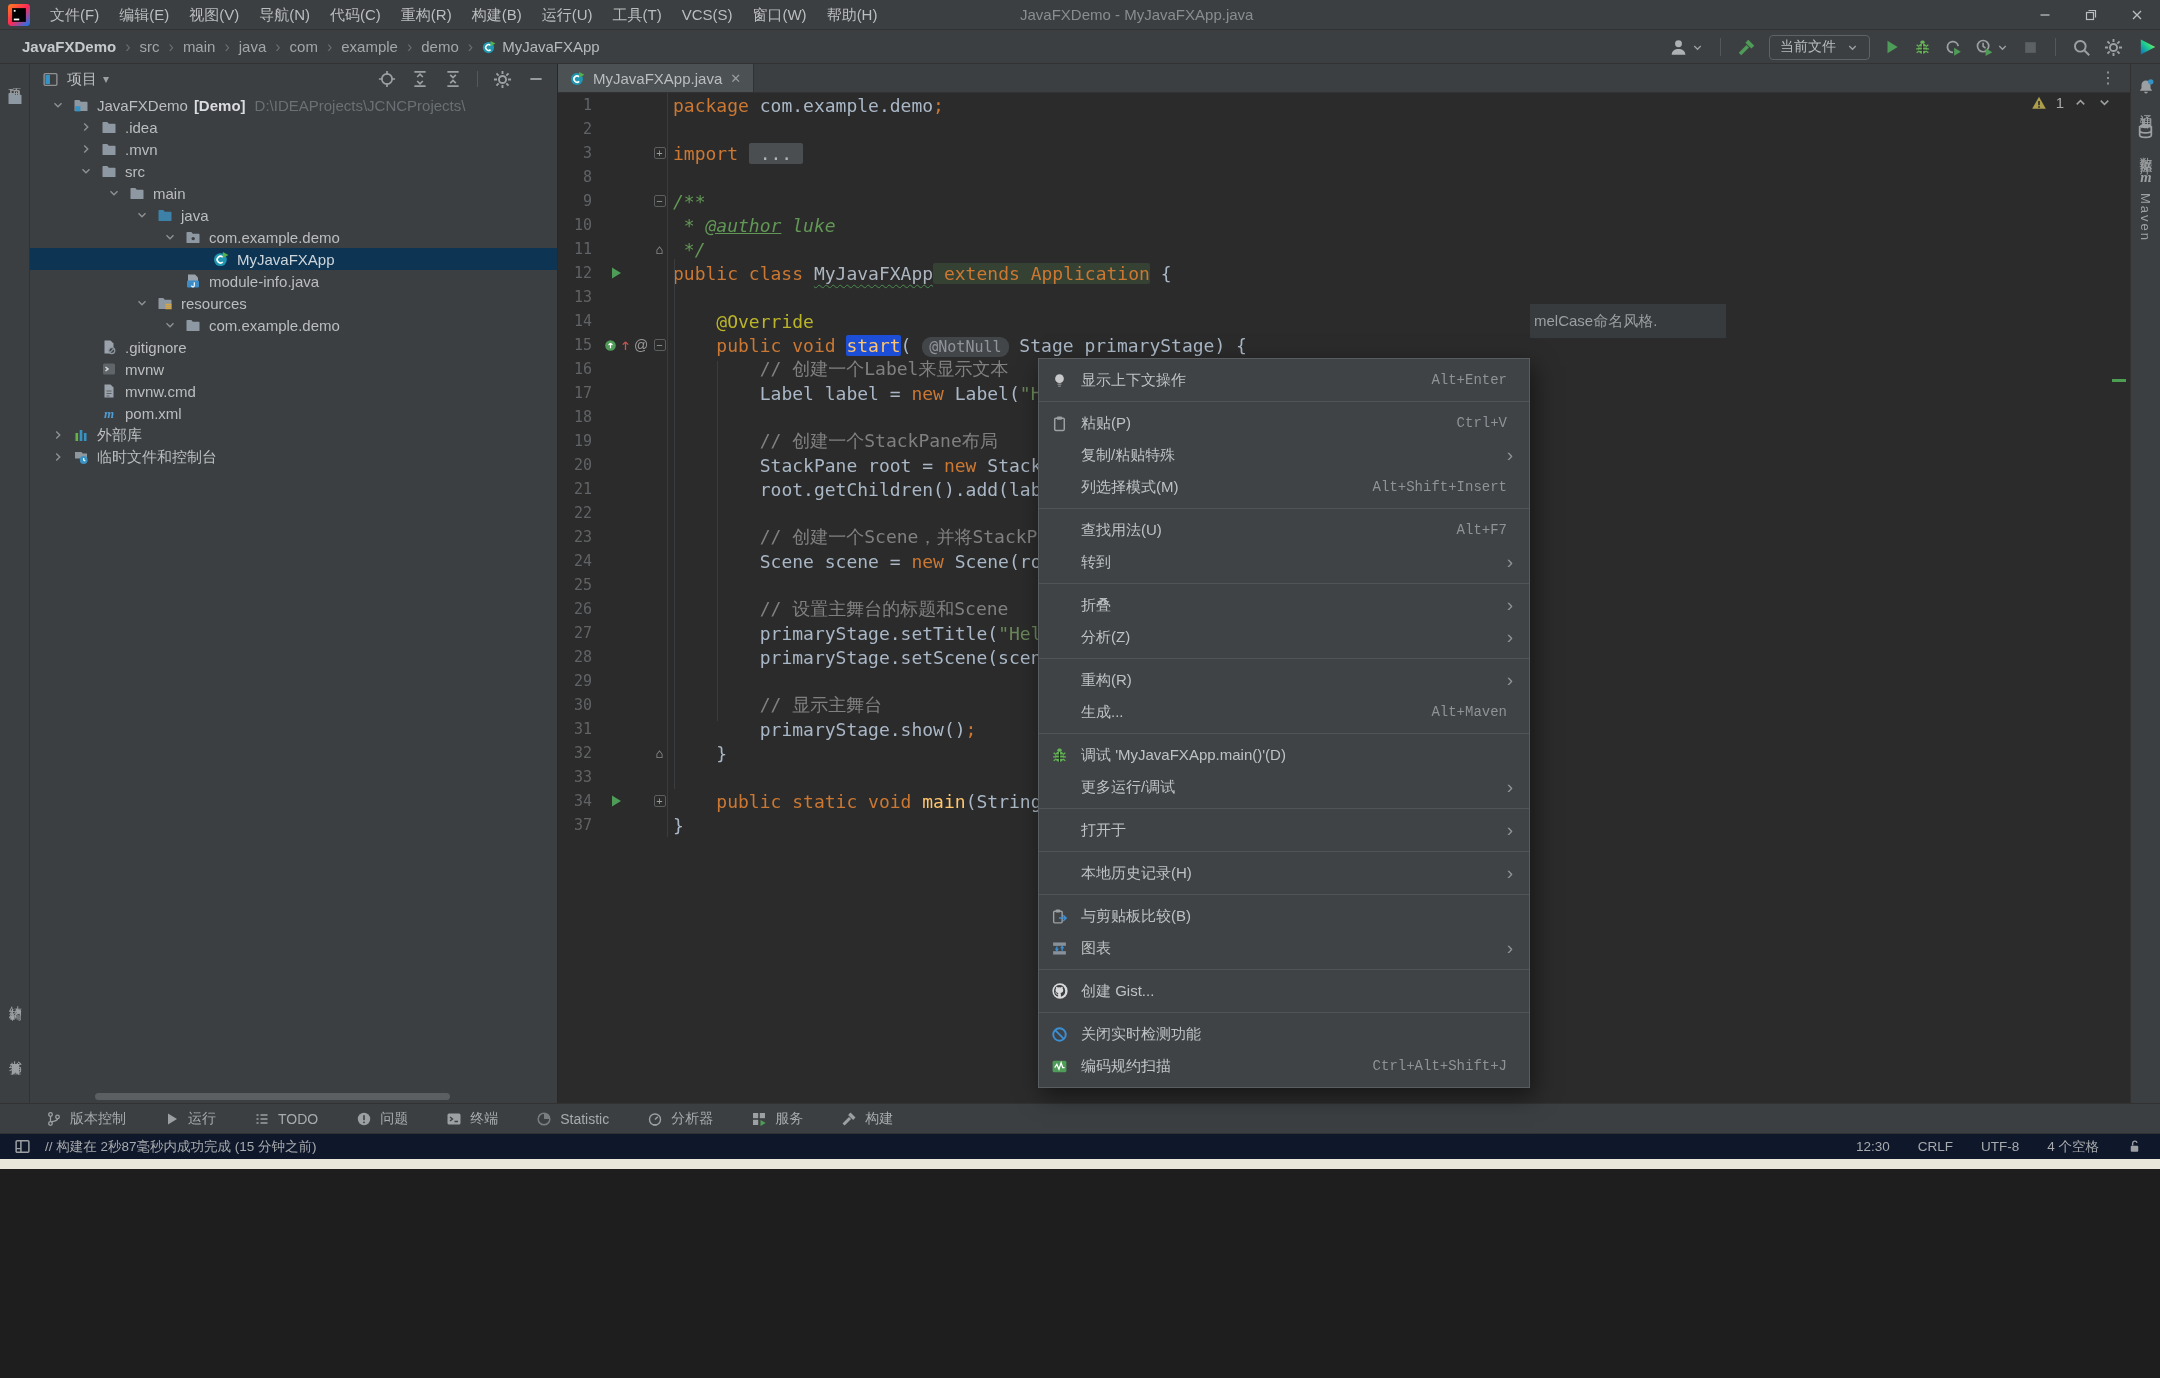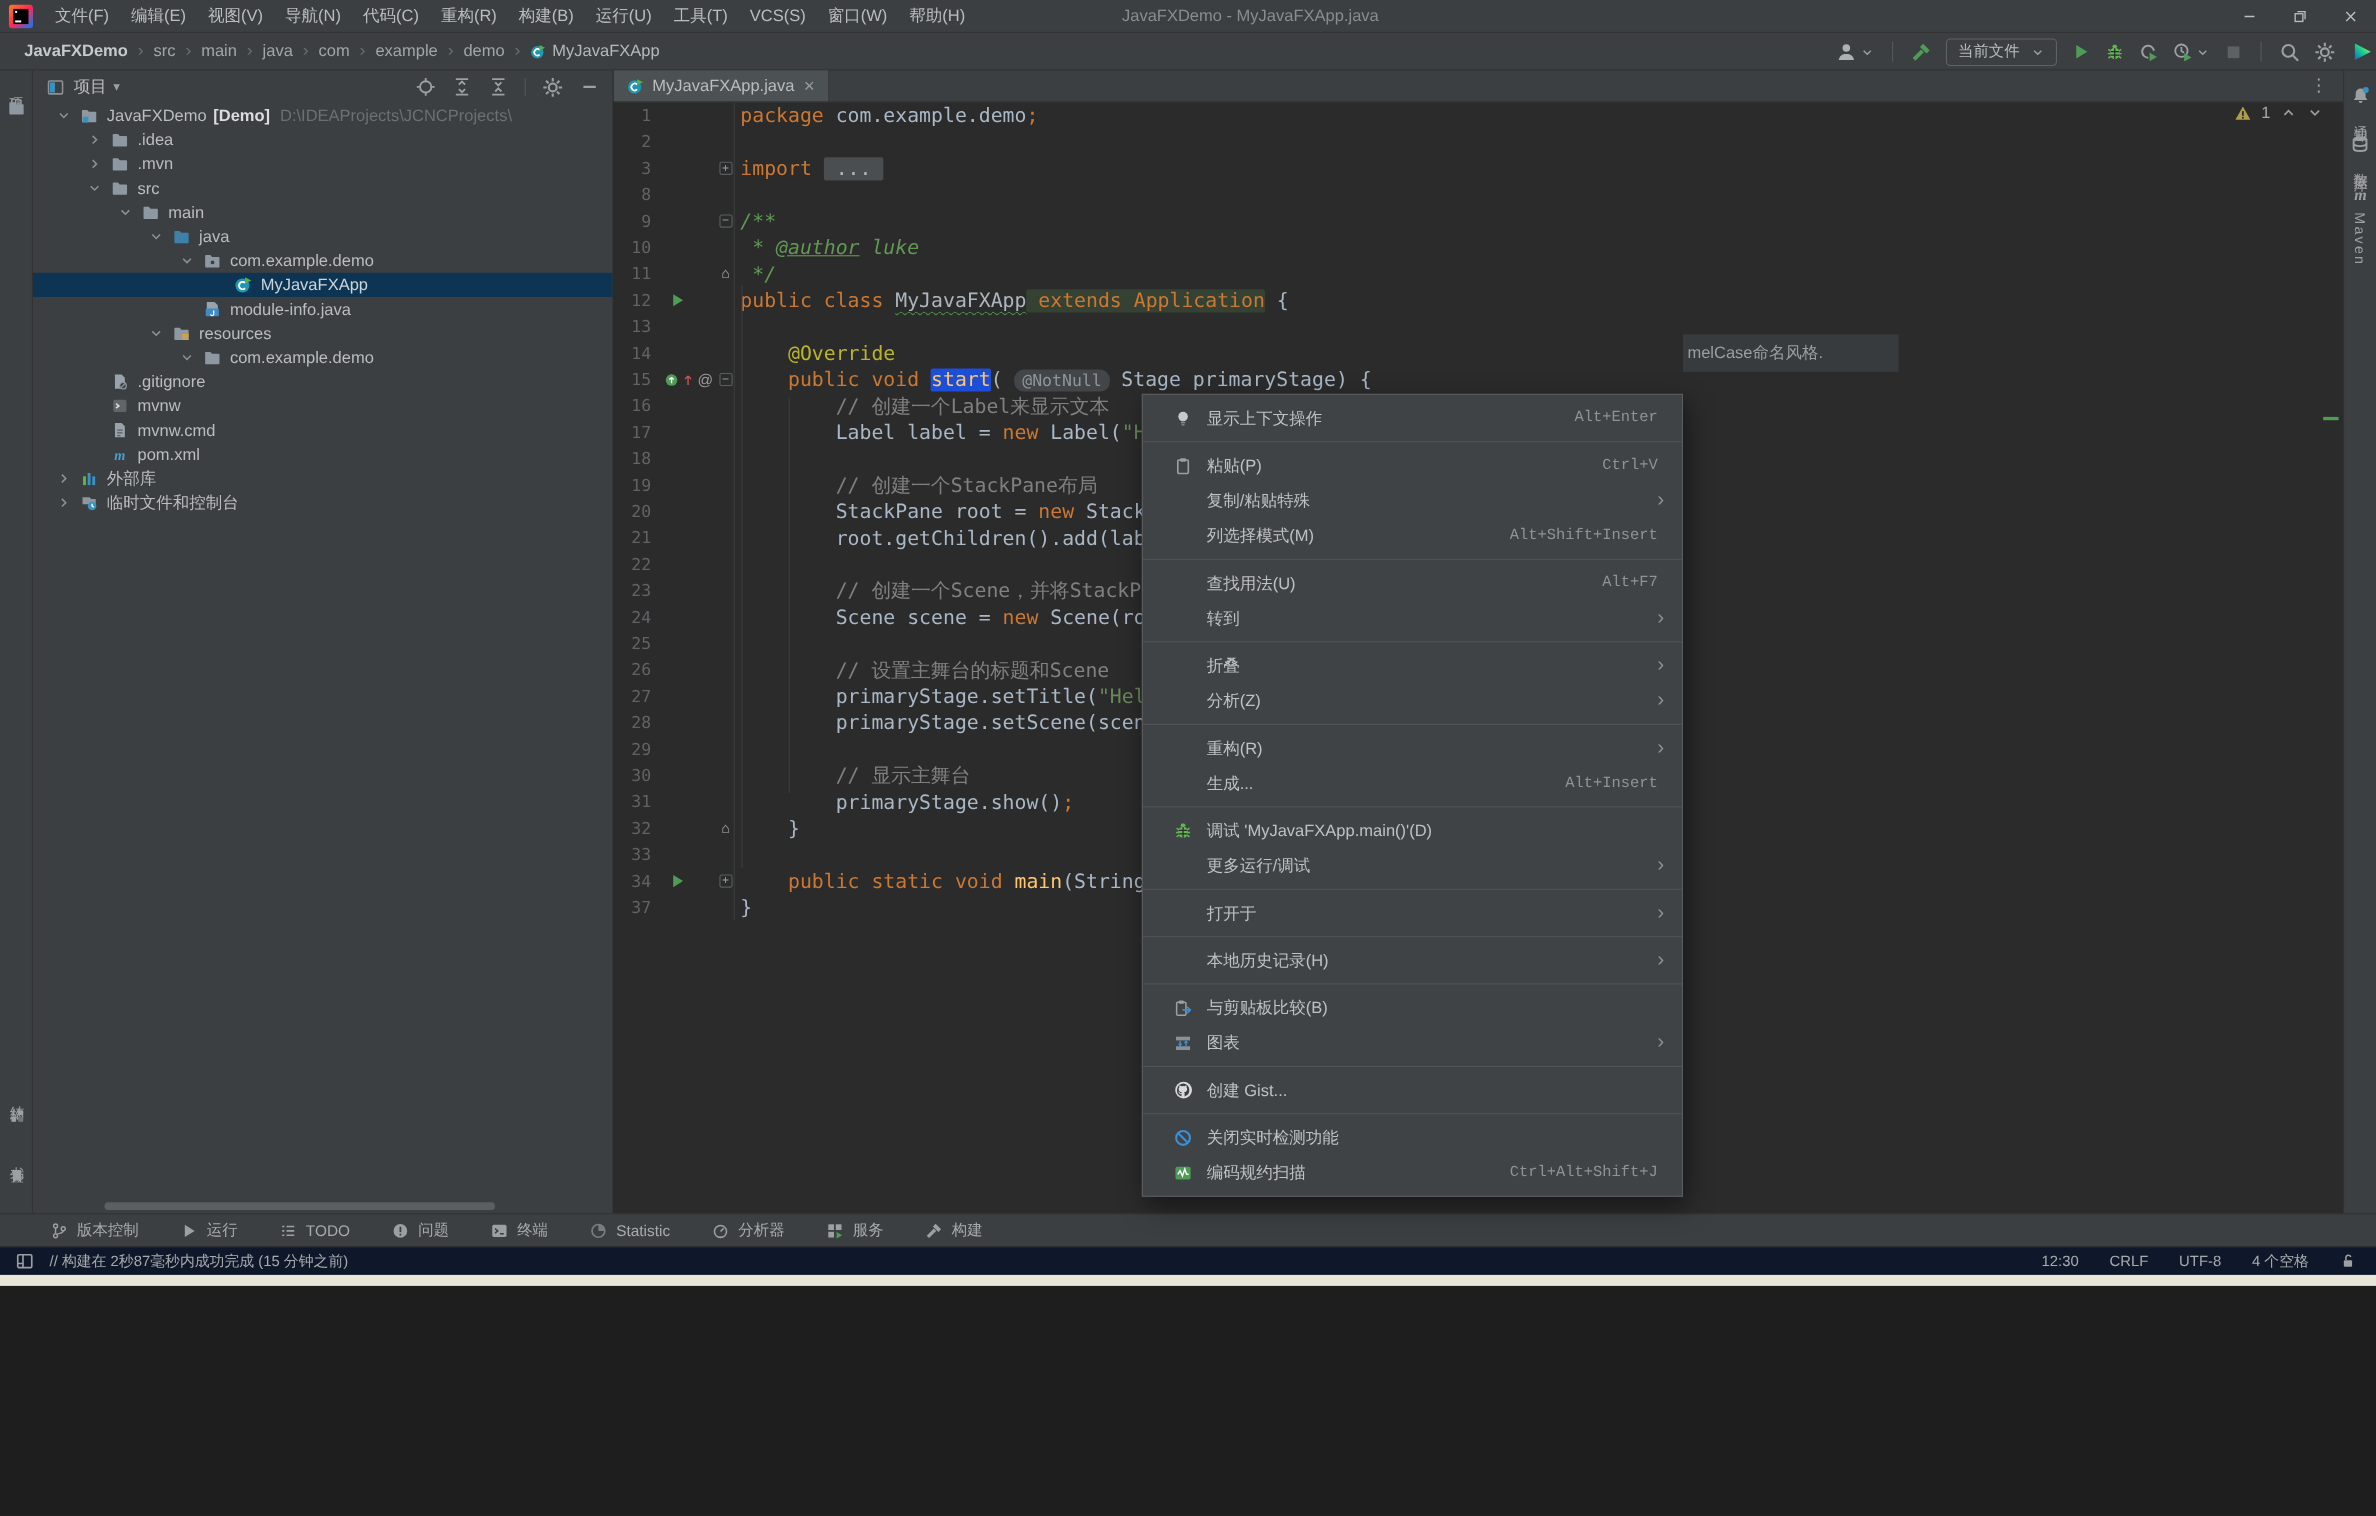--- a/index.html
+++ b/index.html
@@ -78,21 +78,21 @@
   .in{background:#434649;color:#8f959b;border-radius:9px;padding:1px 7px;font-size:15px;}
   .iguide{position:absolute;width:1px;background:#3a3d3f;}
   #hintfrag{position:absolute;left:972px;top:240px;width:196px;height:34px;background:#383b3d;
             font-size:15px;color:#9b9fa2;line-height:34px;padding-left:4px;white-space:nowrap;}
   #warnwidget{position:absolute;right:18px;top:30px;display:flex;align-items:center;gap:9px;
               font-size:15px;color:#a6a8aa;}
   #stripe-mark{position:absolute;right:4px;top:315px;width:14px;height:3px;background:#4c9e52;}
   
   #ctxmenu{position:absolute;left:1038px;top:358px;width:492px;background:#3f4345;border:1px solid #5a5d5f;
            padding:5px 0;z-index:50;box-shadow:4px 8px 22px rgba(0,0,0,.5);}
-  .mi{height:32px;display:flex;align-items:center;padding-left:12px;position:relative;margin-left:16px;}
+  .mi{height:32px;display:flex;align-items:center;padding-left:12px;position:relative;}
   .mic{width:30px;flex:none;display:flex;justify-content:flex-start;}
   .mlabel{flex:1;font-size:15px;color:#bfc2c4;white-space:nowrap;}
   .msc{font-size:14px;color:#8f9396;margin-right:22px;white-space:nowrap;font-family:Liberation Mono, monospace;}
   .msub{color:#8f9396;margin-right:16px;font-size:19px;line-height:14px;}
   .msep{height:1px;background:#515456;margin:5px 0;}
   .mi.sel{background:#4b6eaf;}
   .mi.sel .mlabel,.mi.sel .msc{color:#ffffff;}
   .redbox{position:absolute;left:-7px;right:-5px;top:-4px;bottom:-4px;border:4px solid #e6261f;
           border-radius:3px;pointer-events:none;z-index:5;}
   
@@ -892,21 +892,21 @@
     </div>
       <div class="msep"></div>
       <div class="mi">
     <span class="mic"></span>
     <span class="mlabel">重构(R)</span>
         <span class="msub">›</span>
     </div>
       <div class="mi">
     <span class="mic"></span>
     <span class="mlabel">生成...</span>
-        <span class="msc">Alt+Insert</span>
+        <span class="msc">Alt+Maven</span>
     </div>
       <div class="msep"></div>
       <div class="mi">
     <span class="mic">
           <svg width="17" height="17" viewBox="0 0 16 16">
             <rect x="6" y="1.5" width="4" height="3" rx="1.5" fill="#65b558"></rect>
             <ellipse cx="8" cy="9" rx="4.2" ry="5" fill="#65b558"></ellipse>
             <path d="M8 4.5V14M4.2 7.5h7.6M4.2 10.5h7.6" stroke="#2b2b2b" stroke-width="1.1"></path>
             <path d="M2.5 5.5L4.5 7M2 9.2h2.2M2.5 13l2-1.5M13.5 5.5L11.5 7M14 9.2h-2.2M13.5 13l-2-1.5" stroke="#65b558" stroke-width="1.2" fill="none"></path>
           </svg>

